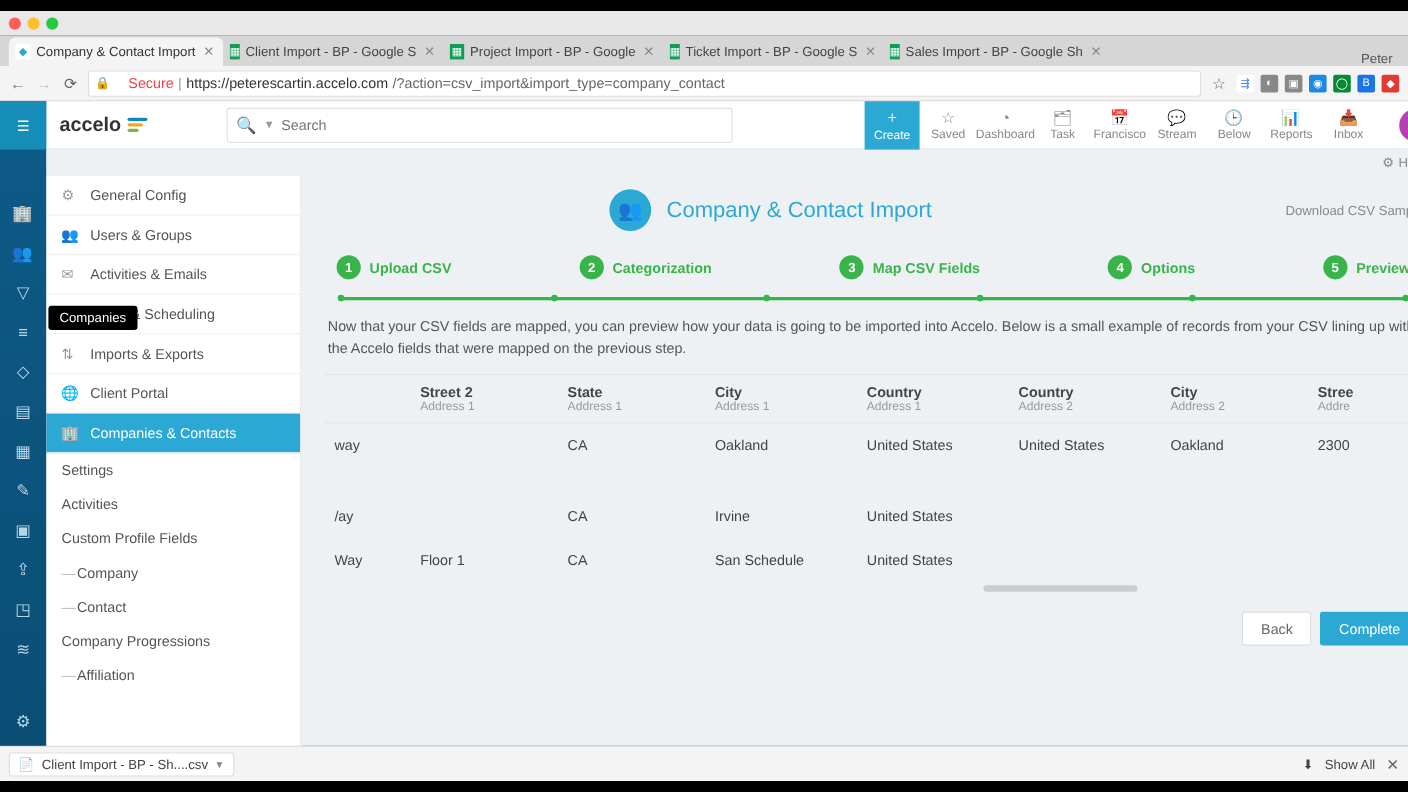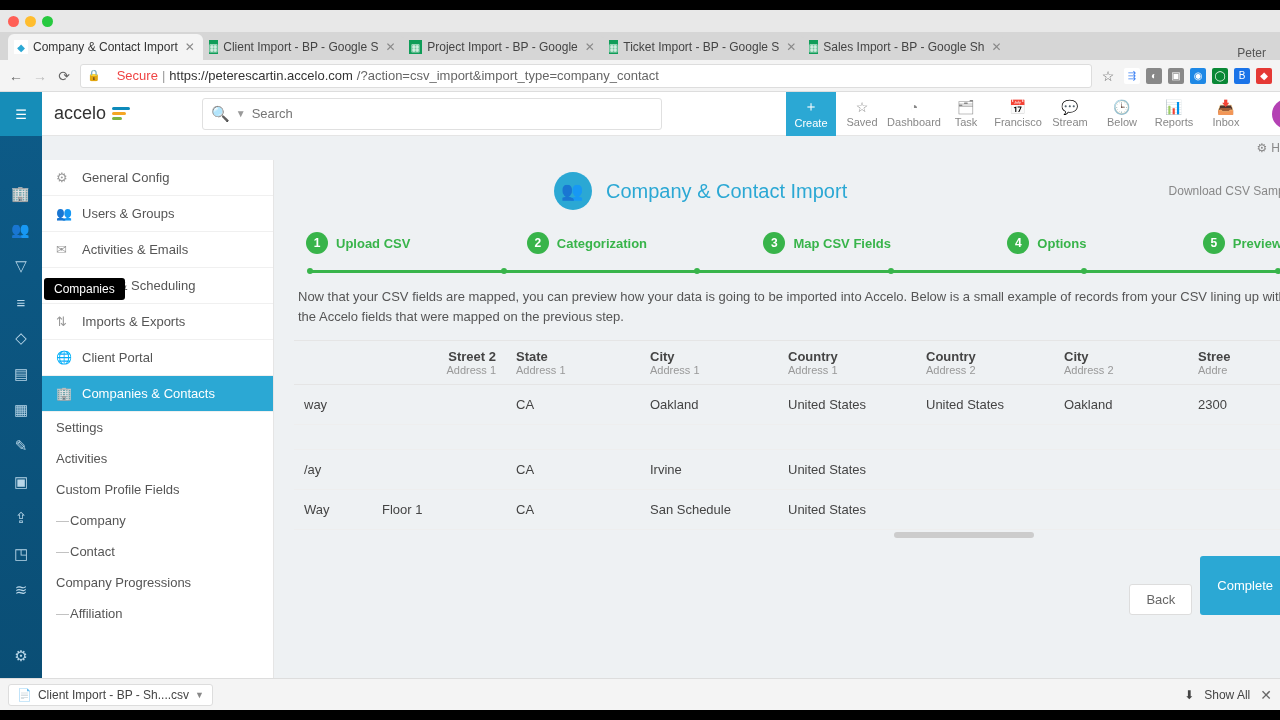--- a/index.html
+++ b/index.html
@@ -31,21 +31,21 @@
 
 
 .app { flex: 1; display: flex; background: #eef1f3; position: relative; }
 .iconrail { width: 42px; background: linear-gradient(180deg,#0d5b88 0%,#0a4e75 100%); display: flex; flex-direction: column; align-items: center; padding-top: 0; color: #b8d6e8; position: relative; }
 .iconrail .hamb { width: 42px; height: 44px; background: #168db8; display: flex; align-items: center; justify-content: center; color: #fff; }
 .iconrail .ric { width: 42px; height: 36px; display: flex; align-items: center; justify-content: center; font-size: 15px; cursor: pointer; }
 .tooltip { position: absolute; left: 44px; top: 186px; background: #000; color: #fff; font-size: 12px; padding: 4px 10px; border-radius: 3px; z-index: 100; }
 
 .content { flex: 1; display: flex; flex-direction: column; }
 .appbar { height: 44px; background: #fff; display: flex; align-items: center; padding: 0 12px; gap: 12px; border-bottom: 1px solid #e5e5e5; }
-.logo { display: flex; align-items: center; gap: 6px; font-size: 18px; font-weight: 400; color: #333; }
+.logo { display: flex; align-items: center; gap: 6px; font-size: 18px; font-weight: 700; color: #333; }
 .logo-stripes { display: flex; flex-direction: column; gap: 2px; }
 .logo-stripes span { height: 3px; border-radius: 2px; display: block; }
 .ls1 { width: 18px; background: #0d8aba; } .ls2 { width: 14px; background: #f5a623; } .ls3 { width: 10px; background: #7cb342; }
 .searchwrap { flex: 0 0 460px; display: flex; align-items: center; border: 1px solid #e0e0e0; border-radius: 3px; height: 32px; padding: 0 8px; gap: 6px; color: #999; margin-left: 60px; }
 .searchwrap input { border: none; outline: none; flex: 1; font-size: 13px; }
 .appbar-nav { display: flex; align-items: center; margin-left: auto; }
 .appbar-item { display: flex; flex-direction: column; align-items: center; justify-content: center; width: 52px; height: 44px; color: #888; font-size: 11px; gap: 1px; cursor: pointer; }
 .appbar-item.create { background: #2ba8d4; color: #fff; width: 50px; }
 .appbar-item .aicn { font-size: 14px; }
 .avatar { width: 30px; height: 30px; border-radius: 50%; background: #b442b4; color: #fff; display: flex; align-items: center; justify-content: center; font-weight: 600; margin-left: 8px; }
@@ -78,27 +78,27 @@
 .desc { color: #555; font-size: 13px; line-height: 1.5; margin: 14px 4px 14px 4px; }
 
 .table-wrap { overflow-x: auto; border-top: 1px solid #e5e5e5; }
 .tbl { min-width: 1000px; }
 .thead { display: flex; border-bottom: 1px solid #e5e5e5; }
 .th { padding: 8px 10px; display: flex; flex-direction: column; }
 .th .h1 { font-weight: 600; font-size: 13px; color: #444; }
 .th .h2 { font-size: 11px; color: #999; }
 .trow { display: flex; border-bottom: 1px solid #eee; }
 .td { padding: 12px 10px; font-size: 13px; color: #444; }
-.c0 { width: 78px; } .c1 { width: 134px; align-items: flex-end; } .c2 { width: 134px; } .c3 { width: 138px; } .c4 { width: 138px; } .c5 { width: 138px; } .c6 { width: 134px; } .c7 { width: 90px; }
+.c0 { width: 78px; } .c1 { width: 134px; } .c2 { width: 134px; } .c3 { width: 138px; } .c4 { width: 138px; } .c5 { width: 138px; } .c6 { width: 134px; } .c7 { width: 90px; }
 .scroll-track { height: 8px; background: transparent; margin-top: 2px; position: relative; }
 .scroll-thumb { position: absolute; left: 60%; width: 140px; height: 6px; background: #ccc; border-radius: 3px; }
 
 .footer-btns { display: flex; justify-content: flex-end; gap: 8px; padding: 16px 4px; }
 .btn { padding: 7px 16px; border-radius: 3px; font-size: 13px; cursor: pointer; border: 1px solid transparent; }
-.btn-back { background: #fff; border: 1px solid #ddd; color: #666; margin-top: 28px; }
+.btn-back { background: #fff; border: 1px solid #ddd; color: #666; }
 .btn-complete { background: #2ba8d4; color: #fff; }
 
 .status-url { position: absolute; left: 0; bottom: 32px; background: #d6ecf4; color: #444; font-size: 11px; padding: 2px 6px; border: 1px solid #bcd; z-index: 50; }
 
 .dlbar { height: 32px; background: #f4f4f4; border-top: 1px solid #ddd; display: flex; align-items: center; padding: 0 8px; gap: 8px; }
 .dlfile { display: flex; align-items: center; gap: 6px; border: 1px solid #ddd; border-radius: 3px; background: #fff; padding: 3px 8px; font-size: 12px; color: #444; }
 .dlright { margin-left: auto; display: flex; align-items: center; gap: 10px; font-size: 12px; color: #444; }
 .dlclose { color: #666; cursor: pointer; font-size: 14px; }
 </style>
 </head>

